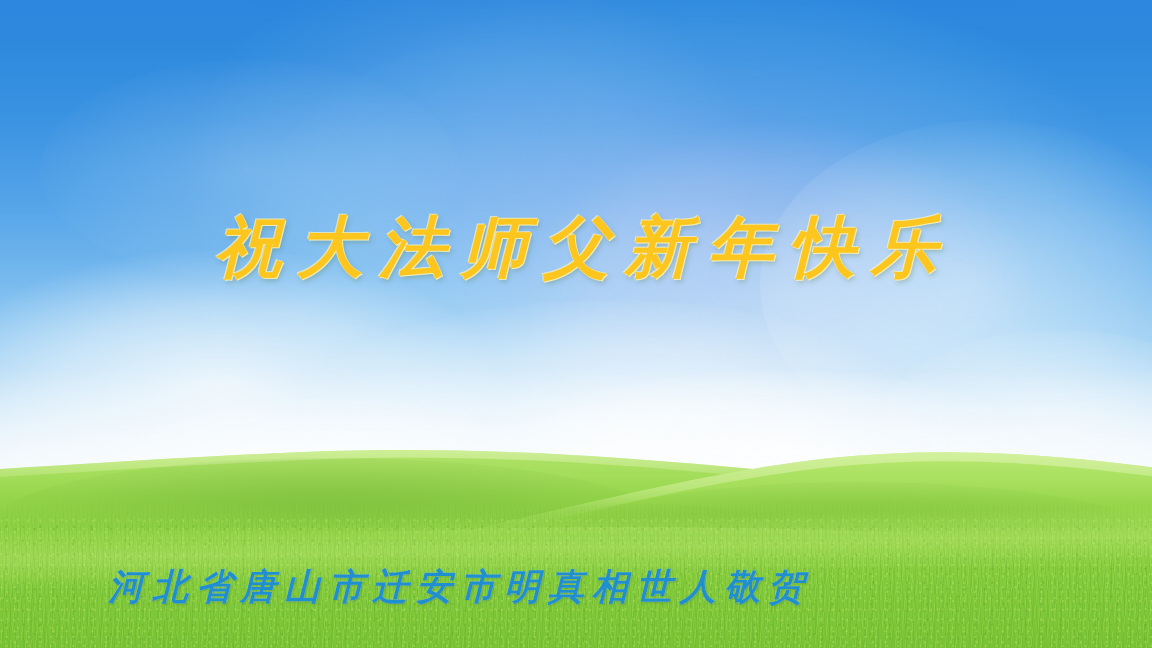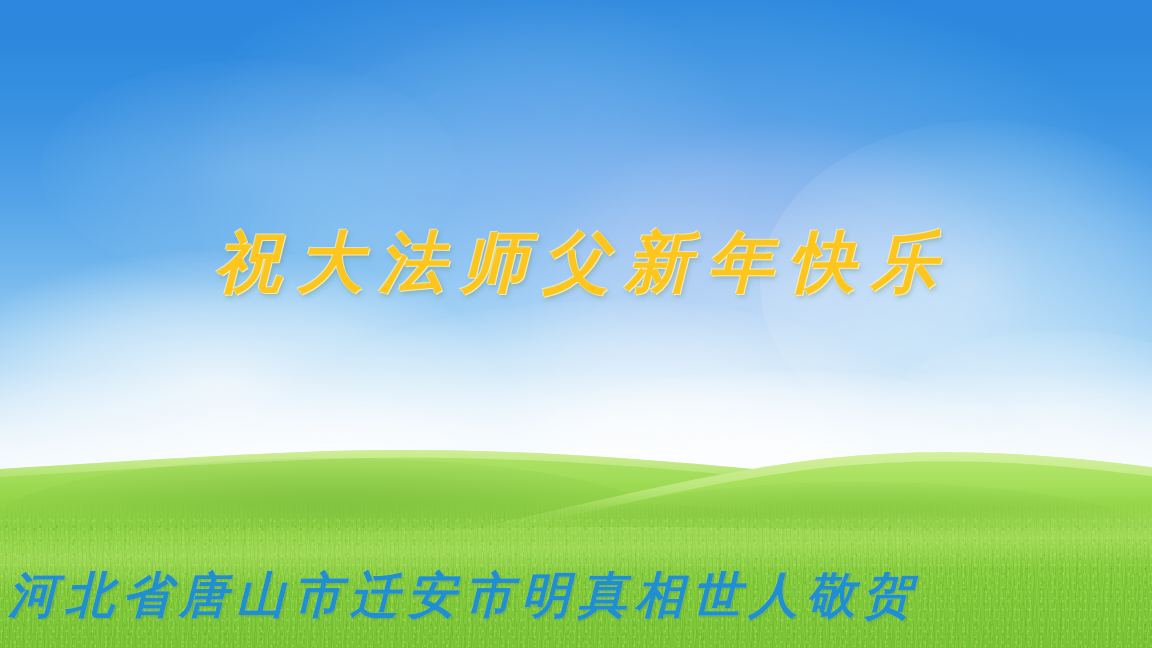--- a/index.html
+++ b/index.html
@@ -138,27 +138,27 @@
     text-shadow:
        0 0 1px #fff3b0,
        1px 1px 0 rgba(255,246,190,0.85),
       -1px -1px 0 rgba(255,246,190,0.65),
        2px 3px 5px rgba(80,120,60,0.30);
   }
   #greet-line-1{
     top:106px;font-size:60px;letter-spacing:17px;text-indent:17px;
   }
   #greet-line-2{
-    top:218px;font-size:66px;letter-spacing:16px;text-indent:16px;
+    top:203px;font-size:66px;letter-spacing:16px;text-indent:16px;
   }
   #signature{
     position:absolute;top:563px;width:912px;text-align:center;
     font-family:"DejaVu Sans","Liberation Sans",sans-serif;
     font-weight:bold;font-style:italic;
-    font-size:49px;letter-spacing:8px;text-indent:8px;
+    font-size:36px;letter-spacing:8px;text-indent:8px;
     color:#1f8fd0;
     white-space:nowrap;
     text-shadow:
       0 0 1px rgba(255,255,255,0.55),
       1px 1px 2px rgba(40,90,30,0.28);
   }
 </style>
 </head>
 <body>
 

